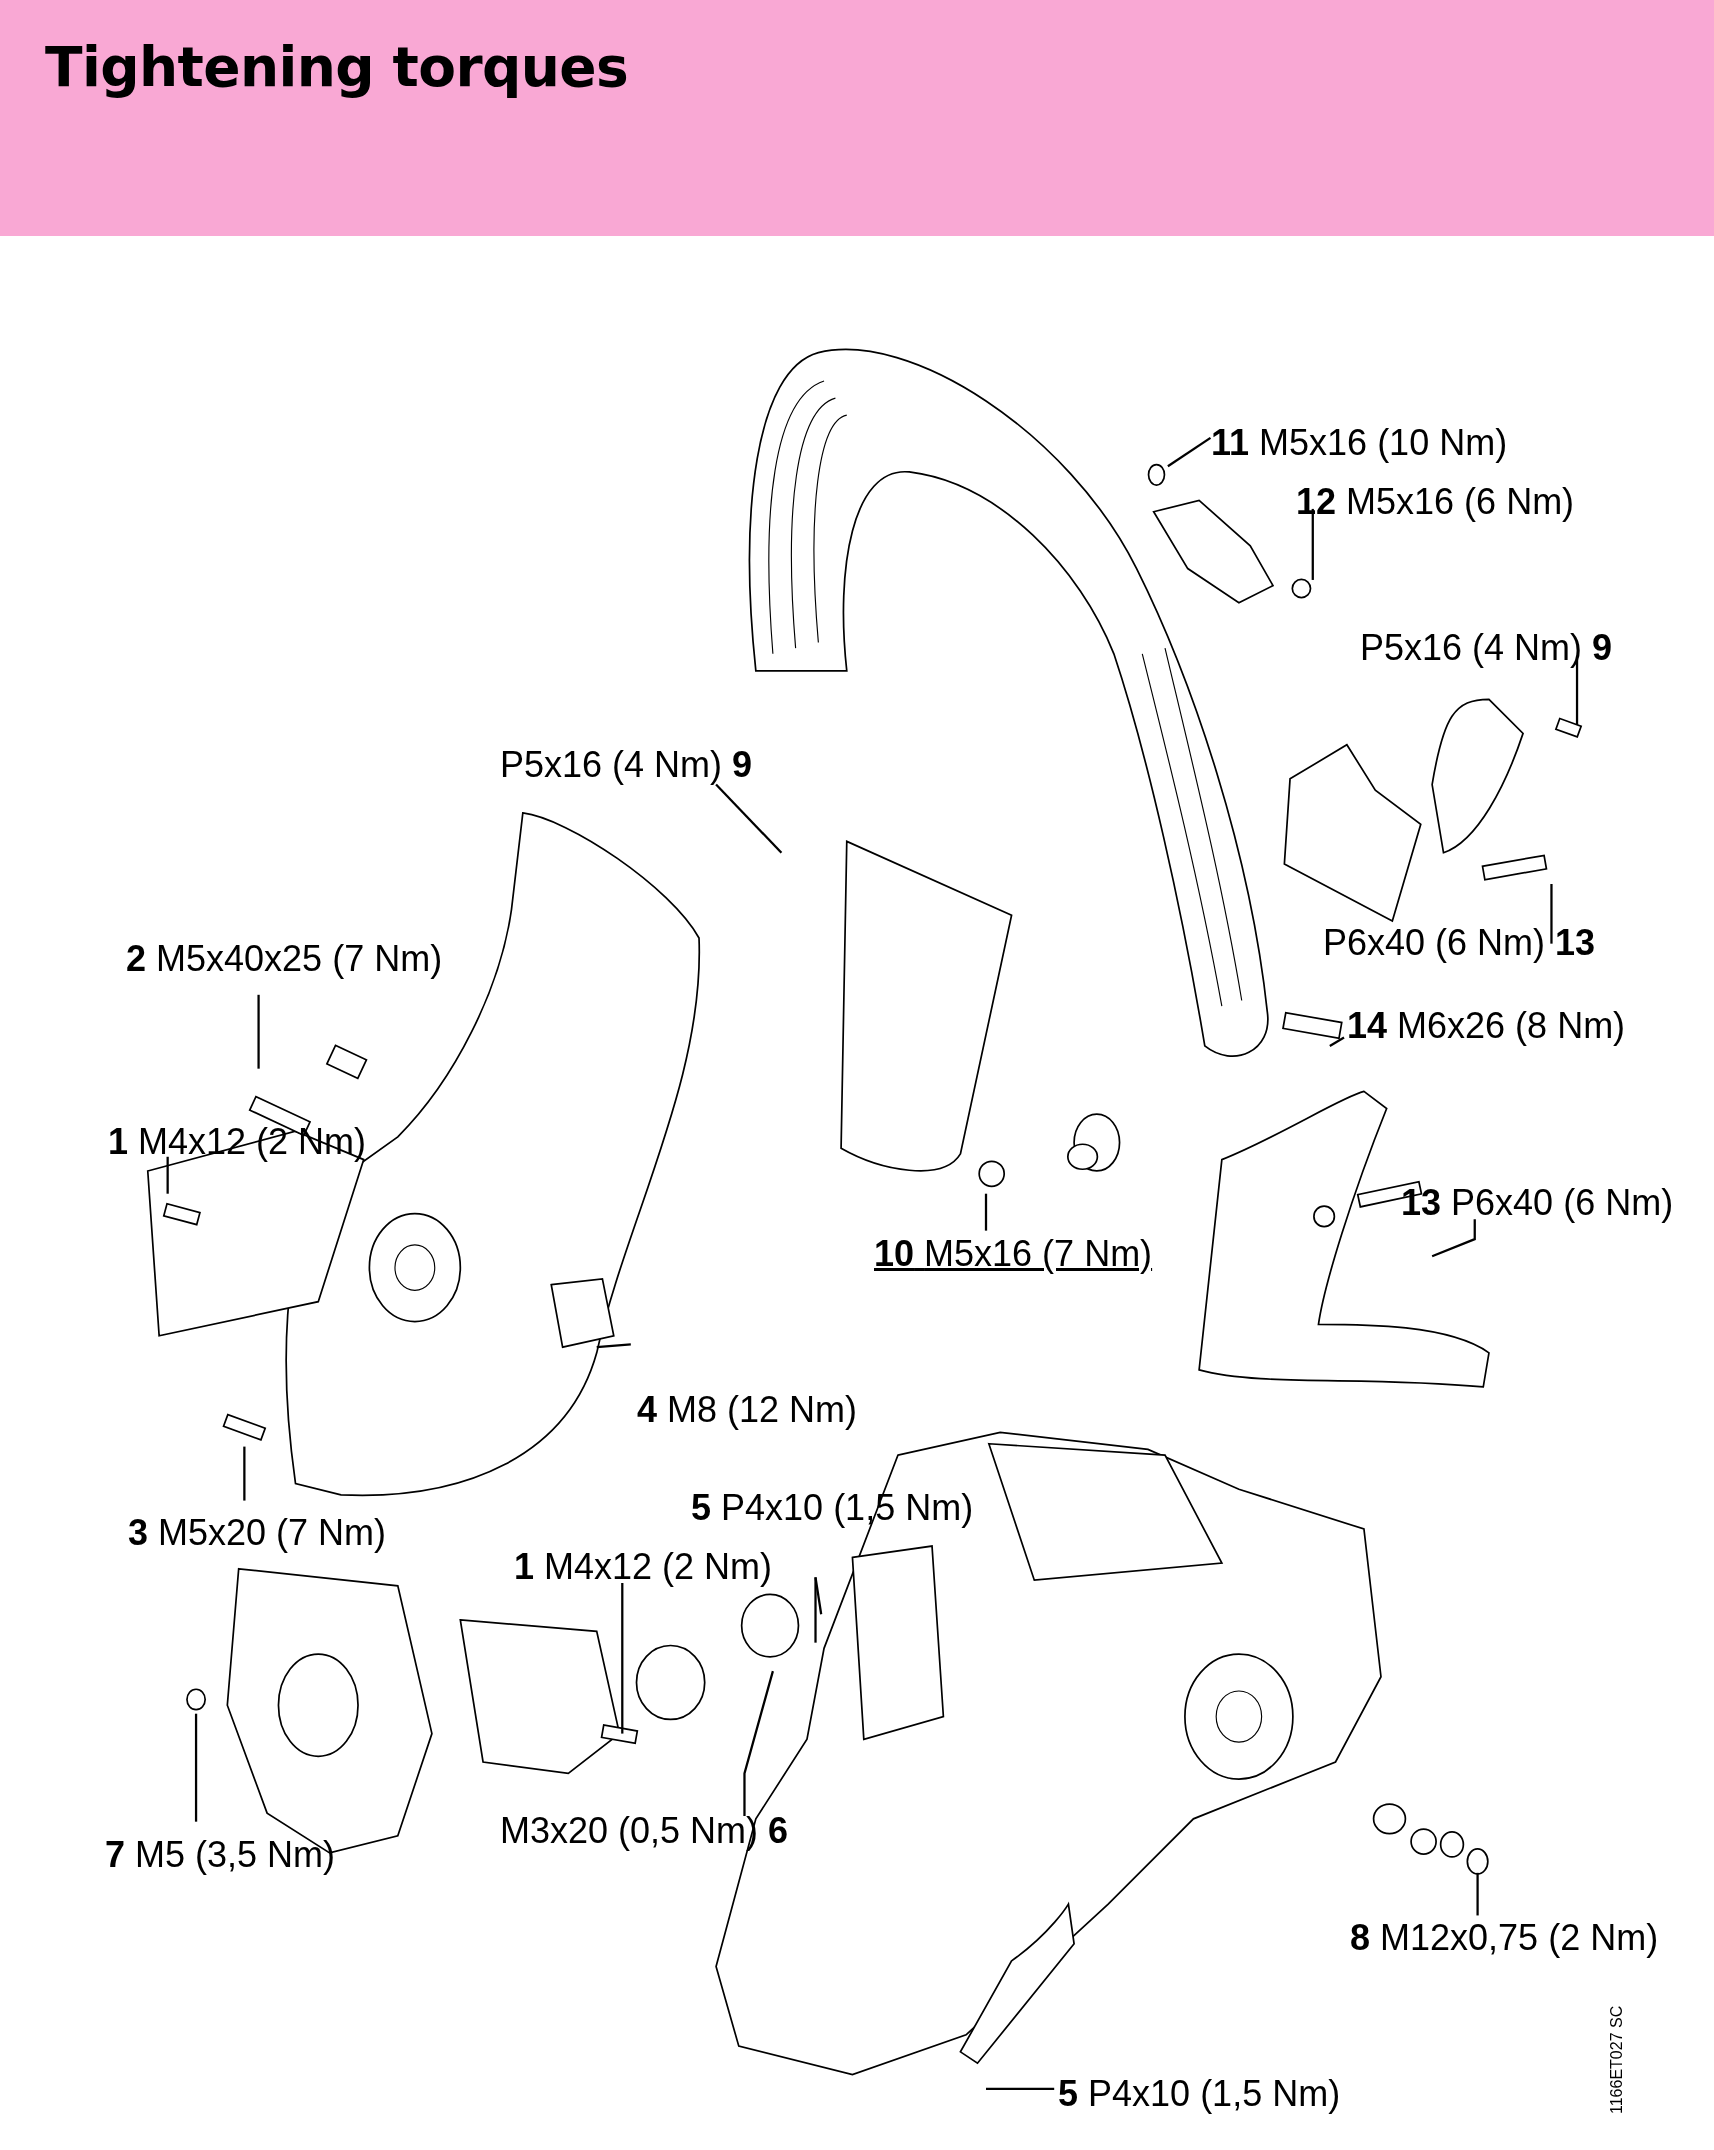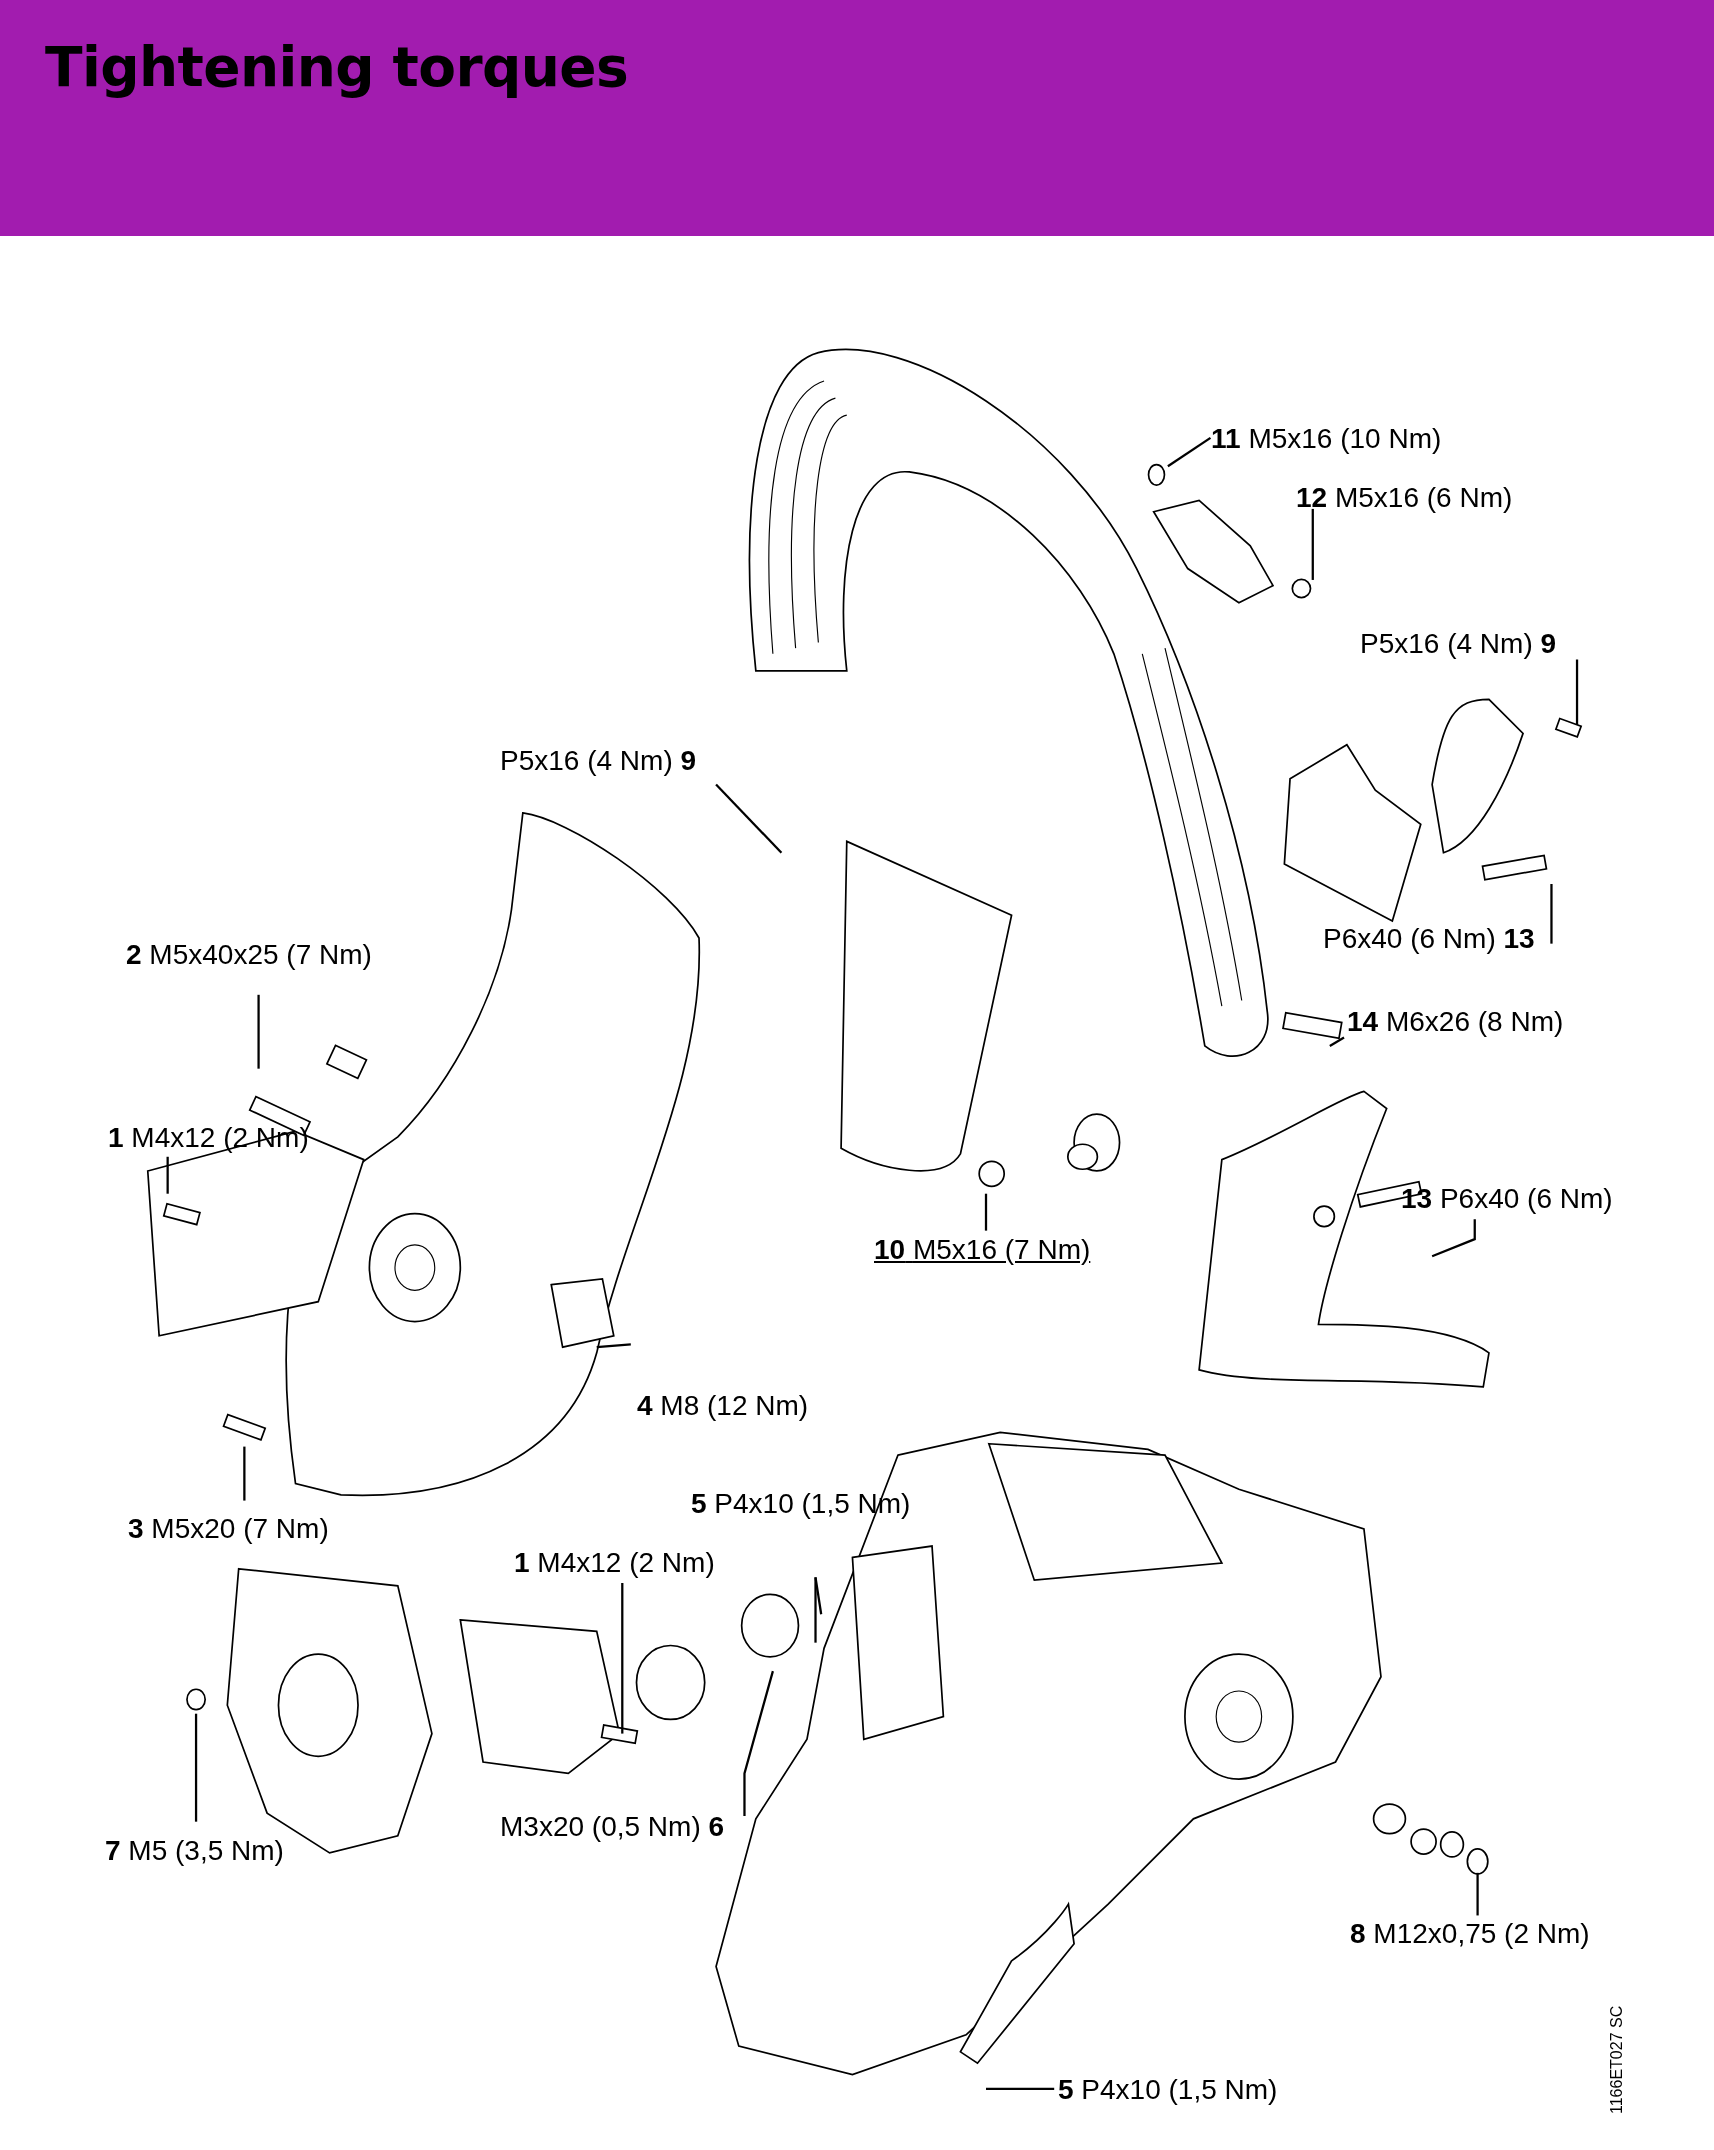--- a/index.html
+++ b/index.html
@@ -1,19 +1,19 @@
 <!DOCTYPE html>
 <html style="font-size:9px"><head>
 <meta charset="utf-8">
 <style>
   html,body{margin:0;padding:0;background:#fff;}
   body{width:1714px;height:2151px;position:relative;overflow:hidden;font-family:"Liberation Sans",sans-serif;color:#000;}
-  .header{position:absolute;left:0;top:0;width:1714px;height:236px;background:#a21caf;}
+  .header{position:absolute;left:0;top:0;width:1714px;height:236px;background:#f9a8d4;}
   .title{position:absolute;left:45px;top:35px;font-family:"DejaVu Sans",sans-serif;font-weight:bold;font-size:55px;letter-spacing:-0.6px;}
-  .lbl{position:absolute;font-size:28px;white-space:nowrap;line-height:1;}
+  .lbl{position:absolute;font-size:36px;white-space:nowrap;line-height:1;}
   .lbl b{font-weight:bold;}
   .doc-code{position:absolute;left:1608px;top:2114px;font-size:16px;transform:rotate(-90deg);transform-origin:0 0;white-space:nowrap;}
   svg.art{position:absolute;left:0;top:0;width:1714px;height:2151px;}
   .ln{stroke:#000;stroke-width:4;fill:none;}
   .part{stroke:#000;stroke-width:3;fill:#fff;}
   .thin{stroke:#000;stroke-width:2;fill:none;}
 </style>
 </head>
 <body>
 

